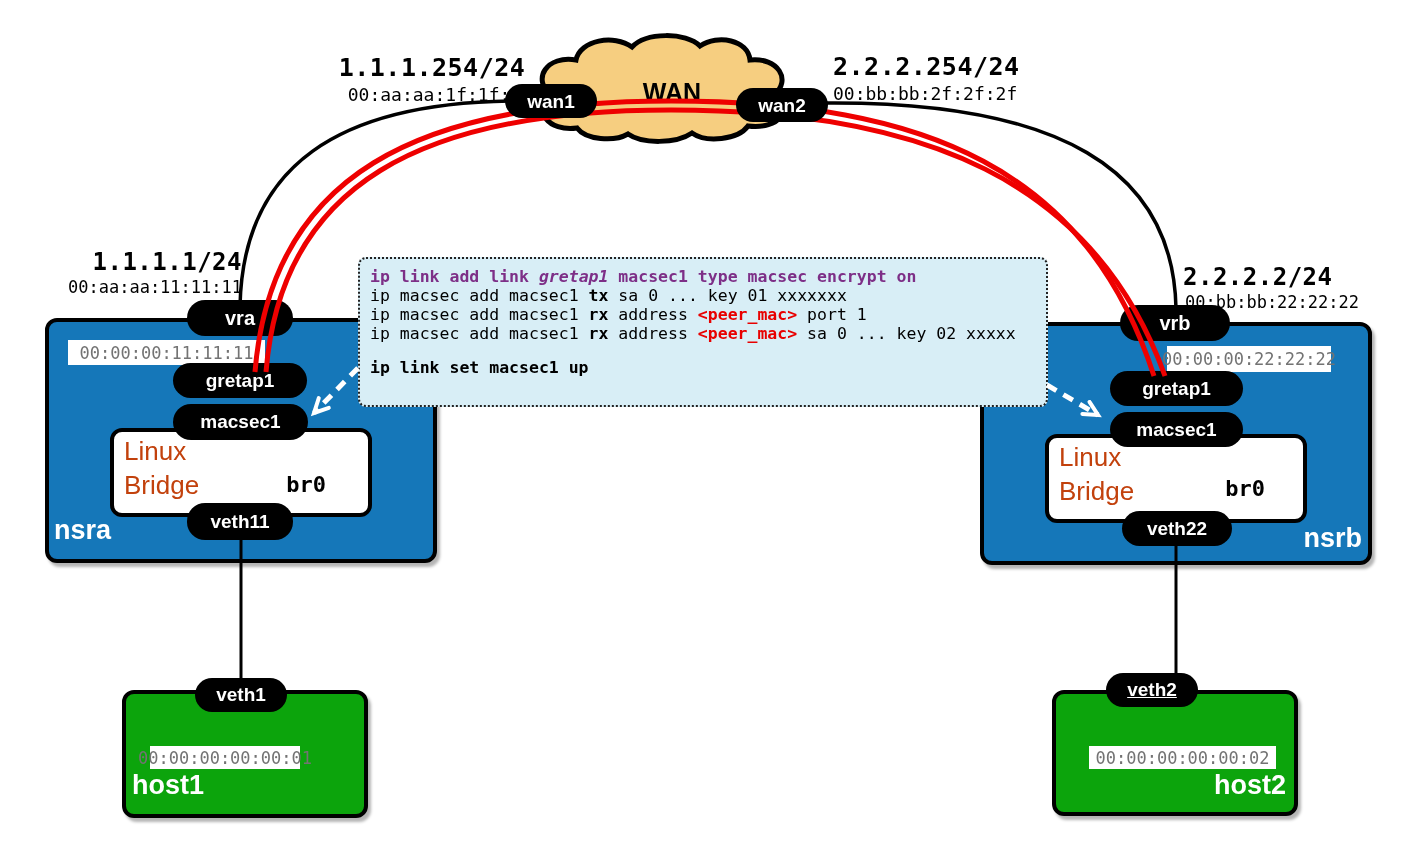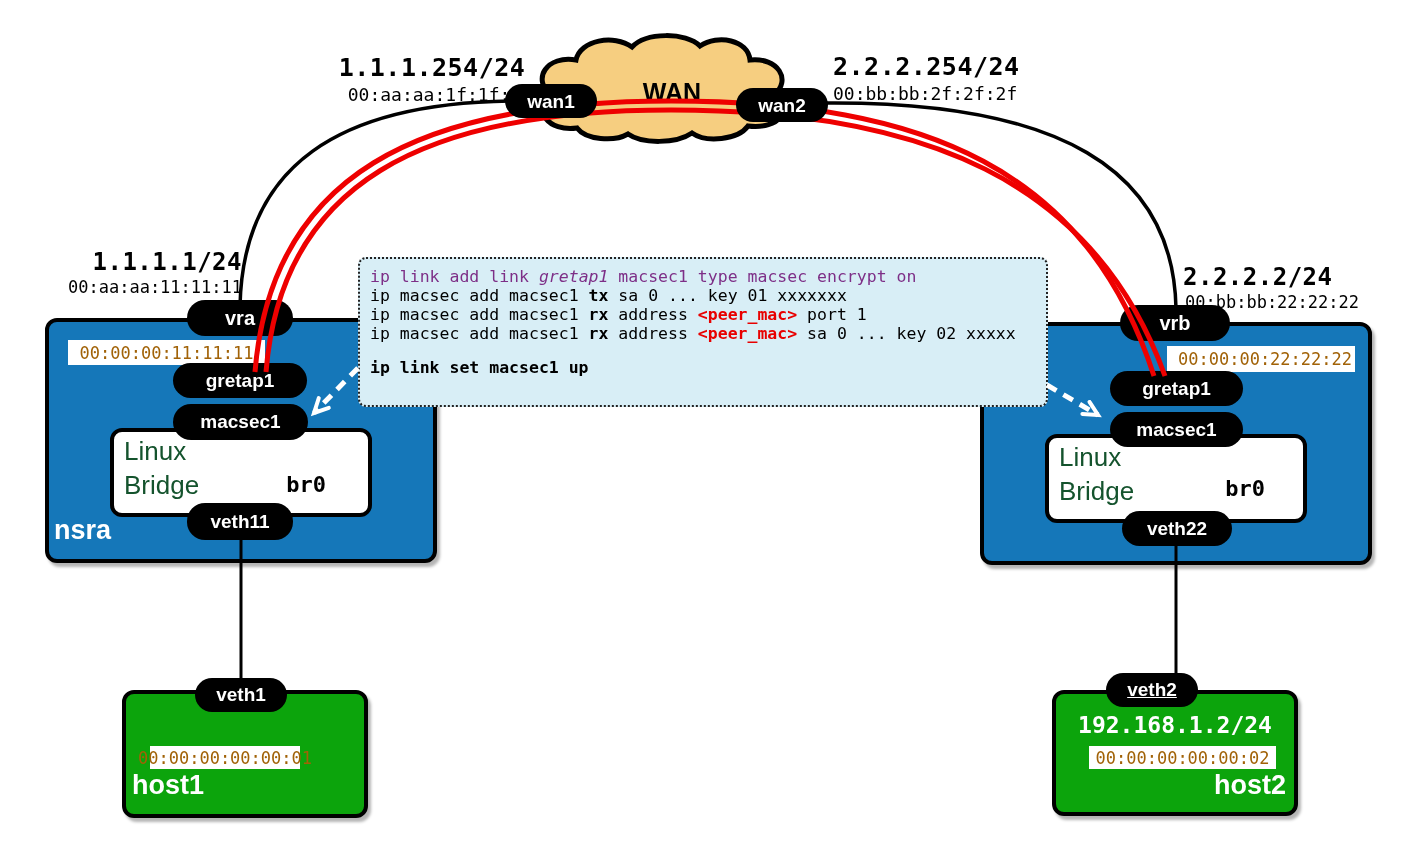--- a/index.html
+++ b/index.html
@@ -8,25 +8,25 @@
   .pill{position:absolute;background:#000;color:#fff;border-radius:18px;
         display:flex;align-items:center;justify-content:center;
         font-weight:bold;font-size:19px;z-index:3;
         font-family:"Liberation Sans",sans-serif;}
   .ns-box{position:absolute;background:var(--namespace-blue);border:4px solid #000;
           border-radius:12px;box-shadow:3px 4px 3px #b5b5b5;z-index:2;box-sizing:border-box;}
   .host-box{position:absolute;background:var(--host-green);border:4px solid #000;
             border-radius:12px;box-shadow:3px 4px 3px #b5b5b5;z-index:2;box-sizing:border-box;}
   .bridge{position:absolute;background:#fff;border:4px solid #000;border-radius:12px;
           z-index:2;box-sizing:border-box;}
-  .bridge-label{position:absolute;left:10px;top:2px;color:#14532d;font-size:26px;
+  .bridge-label{position:absolute;left:10px;top:2px;color:#c2410c;font-size:26px;
                 line-height:34px;font-weight:normal;}
   .br0{position:absolute;font-family:"DejaVu Sans Mono",monospace;font-weight:bold;
        font-size:22px;color:#000;}
-  .mac-strip{position:absolute;background:#fff;color:#a16207;z-index:2;
+  .mac-strip{position:absolute;background:#fff;color:#737373;z-index:2;
              font-family:"DejaVu Sans Mono",monospace;font-size:17px;
              display:flex;align-items:center;justify-content:center;}
   .ip-label{position:absolute;font-family:"DejaVu Sans Mono",monospace;font-weight:bold;
             font-size:25px;letter-spacing:0.5px;color:#000;z-index:2;}
   .mac-label{position:absolute;font-family:"DejaVu Sans Mono",monospace;font-size:18px;
              color:#000;z-index:2;}
   .sm{font-size:17px;}
   .ip-sm{font-size:24px;}
   .ra{text-align:right;}
   .ns-name{position:absolute;color:#fff;font-weight:bold;font-size:27px;z-index:3;}
@@ -34,21 +34,21 @@
            font-family:"DejaVu Sans Mono",monospace;text-align:center;}
   
   .cmd-box{position:absolute;left:358px;top:257px;width:690px;height:150px;z-index:2;
            background:var(--cmd-bg);border:2px dotted #222;border-radius:8px;
            box-sizing:border-box;padding:8px 0 0 10px;color:#000;
            font-family:"DejaVu Sans Mono",monospace;font-size:16.5px;}
   .cmd-line{line-height:19px;white-space:pre;}
   .cmd-line:nth-child(2){margin-top:0;}
   .cmd-line:nth-child(3){}
   .cmd-line:nth-child(5){margin-top:15px;font-weight:bold;}
-  .cmd-purple{color:var(--cmd-purple);font-weight:normal;}
+  .cmd-purple{color:var(--cmd-purple);font-weight:bold;}
   .cmd-italic{font-style:italic;}
   .cmd-bold{font-weight:bold;}
   .cmd-red{color:var(--cmd-red);font-weight:bold;}
   
   #cloud-layer{position:absolute;left:0;top:0;z-index:1;pointer-events:none;}
   #overlay{position:absolute;left:0;top:0;z-index:4;pointer-events:none;}
   .cloud-shape{fill:var(--cloud-fill);stroke:#000;stroke-width:5;}
   .wan-text{font-family:"Liberation Sans",sans-serif;font-weight:bold;font-size:25px;fill:#000;}
   .black-link{fill:none;stroke:#000;stroke-width:3.5;}
   .host-link{fill:none;stroke:#000;stroke-width:3;}
@@ -87,35 +87,35 @@
   <div class="bridge" style="left:110px;top:428px;width:262px;height:89px;">
     <div class="bridge-label">
       <div>Linux</div>
       <div>Bridge</div>
     </div>
     <div class="br0" style="right:42px;top:40px;">br0</div>
   </div>
   <div class="ns-name" style="left:54px;top:515px;">nsra</div>
 
   <div class="ns-box" style="left:980px;top:322px;width:392px;height:243px;"></div>
-  <div class="mac-strip" style="left:1167px;top:346px;width:180px;height:26px;padding-left:8px;">00:00:00:22:22:22</div>
+  <div class="mac-strip" style="left:1167px;top:346px;width:164px;height:26px;">00:00:00:22:22:22</div>
   <div class="bridge" style="left:1045px;top:434px;width:262px;height:89px;">
     <div class="bridge-label">
       <div>Linux</div>
       <div>Bridge</div>
     </div>
     <div class="br0" style="right:38px;top:38px;">br0</div>
   </div>
+  <div class="ns-name" style="left:980px;top:523px;width:382px;text-align:right;">nsrb</div>
 
   <div class="host-box" style="left:122px;top:690px;width:246px;height:128px;"></div>
   <div class="mac-strip" style="left:150px;top:746px;width:150px;height:23px;z-index:3;">00:00:00:00:00:01</div>
   <div class="ns-name" style="left:132px;top:770px;">host1</div>
 
   <div class="host-box" style="left:1052px;top:690px;width:246px;height:126px;"></div>
-  <div class="host-ip" style="left:1052px;top:712px;width:246px;">192.168.1.2/24</div>
   <div class="mac-strip" style="left:1089px;top:746px;width:187px;height:23px;z-index:3;">00:00:00:00:00:02</div>
   <div class="ns-name" style="left:1052px;top:770px;width:234px;text-align:right;">host2</div>
 
   <div class="pill" style="left:187px;top:300px;width:106px;height:36px;font-size:20px;">vra</div>
   <div class="pill" style="left:173px;top:363px;width:134px;height:35px;">gretap1</div>
   <div class="pill" style="left:173px;top:404px;width:135px;height:36px;">macsec1</div>
   <div class="pill" style="left:187px;top:503px;width:106px;height:37px;">veth11</div>
   <div class="pill" style="left:195px;top:678px;width:92px;height:34px;">veth1</div>
 
   <div class="pill" style="left:1120px;top:305px;width:110px;height:36px;font-size:20px;">vrb</div>

